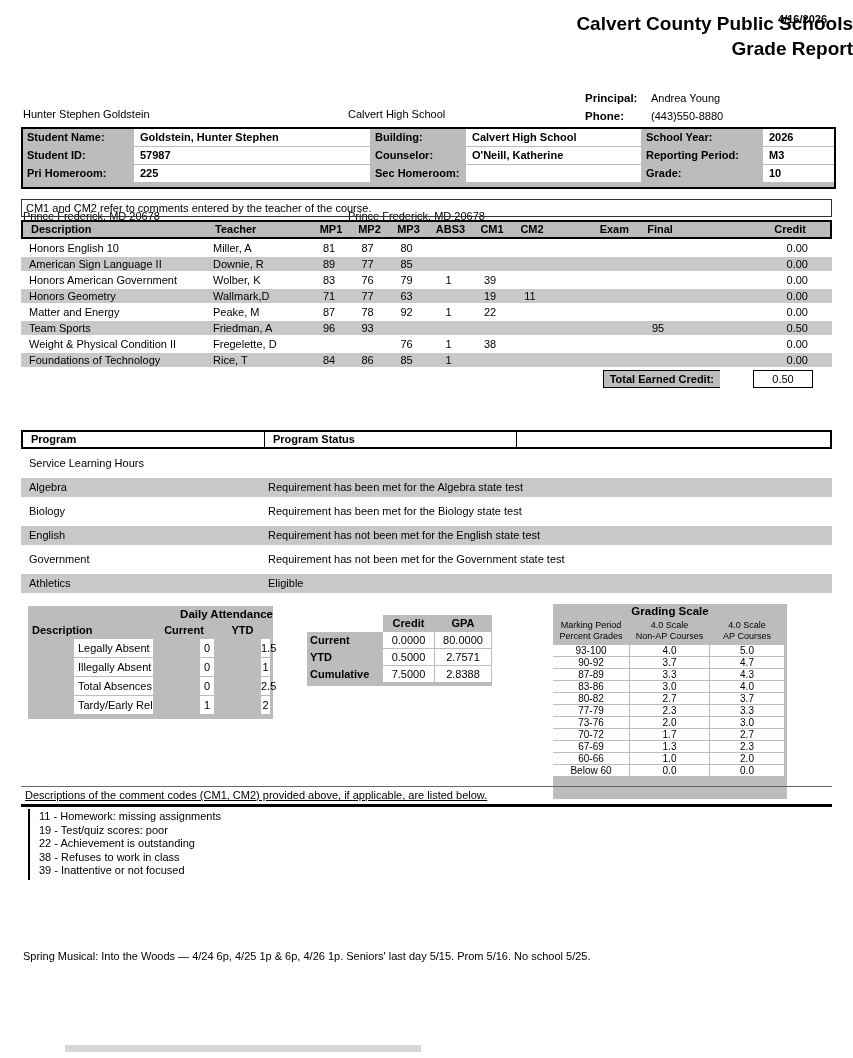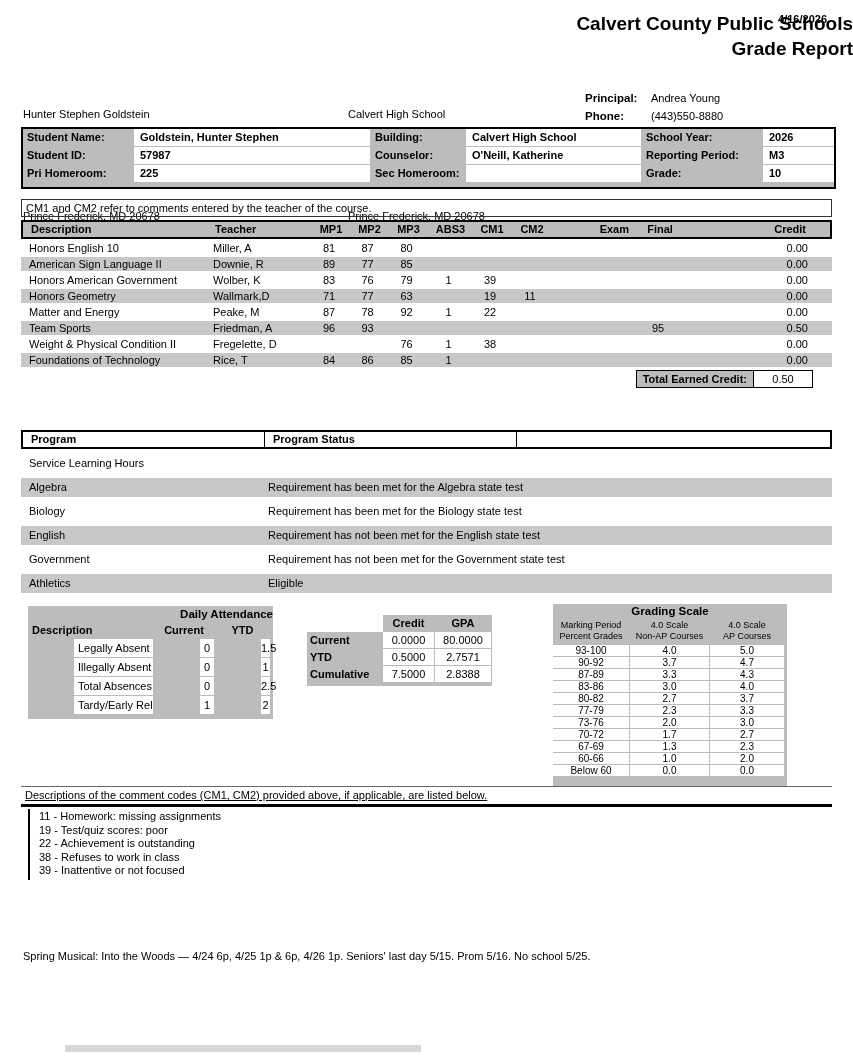--- a/index.html
+++ b/index.html
@@ -33,21 +33,21 @@
   .g-head{background:#bcbcbc;border:2px solid #000;font-weight:bold;font-size:11px;line-height:15px;height:15px;}
   .g-row{font-size:11px;height:14px;line-height:14px;margin-top:2px;margin-bottom:2px;}
   .g-row.alt{background:#c8c8c8;}
   .gc{overflow:hidden;white-space:nowrap;}
   .gc.c0{text-align:left;padding-left:8px;}
   .gc.c1{text-align:left;padding-left:7px;}
   .gc.c2,.gc.c3,.gc.c4,.gc.c5,.gc.c6,.gc.c7{text-align:center;}
   .gc.c8{text-align:right;padding-right:6px;}
   .gc.c9{text-align:center;}
   .gc.c10{text-align:right;padding-right:24px;}
-  .total-row{display:flex;justify-content:flex-end;padding-right:19px;margin-top:3px;}
+  .total-row{display:flex;justify-content:flex-end;padding-right:19px;margin-top:3px;gap:33px;}
   .total-label{background:#bcbcbc;border:1px solid #000;border-right:none;font-weight:bold;
                font-size:11px;padding:1px 6px;line-height:14px;}
   .total-value{background:#fff;border:1px solid #000;width:58px;text-align:center;
                font-size:11px;line-height:14px;padding:1px 0;}
   
   .programs{position:absolute;top:430px;left:21px;width:811px;}
   .p-head{display:grid;grid-template-columns:242px 252px 1fr;border:2px solid #000;
           font-weight:bold;font-size:11px;height:15px;line-height:15px;background:#fff;}
   .p-head .ph{padding-left:8px;border-right:1px solid #000;}
   .p-head .ph:last-child{border-right:none;}
@@ -65,21 +65,21 @@
   .al{text-align:left;padding-left:4px;}
   .ac{text-align:center;}
   
   .gpa{position:absolute;top:615px;left:307px;width:185px;background:#bcbcbc;padding-bottom:4px;}
   .gpa-grid{display:grid;grid-template-columns:75px 51px 56px;gap:1px;}
   .gpa-h{font-weight:bold;font-size:11px;line-height:16px;text-align:center;background:#bcbcbc;}
   .gpa-h.blank{background:#fff;outline:1px solid #fff;}
   .gpa-label{font-weight:bold;font-size:11px;line-height:16px;background:#bcbcbc;padding-left:3px;}
   .gpa-val{background:#fff;font-size:11px;line-height:16px;text-align:center;}
   
-  .scale{position:absolute;top:604px;left:553px;width:234px;background:#bcbcbc;padding-bottom:10px;}
+  .scale{position:absolute;top:604px;left:553px;width:234px;background:#bcbcbc;padding-bottom:23px;}
   .gs-title{font-weight:bold;font-size:11.5px;text-align:center;line-height:15px;}
   .gs-grid{display:grid;grid-template-columns:76px 79px 74px;gap:1px;}
   .gs-h{font-size:9px;line-height:11px;text-align:center;background:#bcbcbc;padding:1px 0 2px;}
   .gs-cell{background:#fff;font-size:10px;line-height:11px;text-align:center;}
   
   .comments{position:absolute;top:786px;left:21px;width:811px;}
   .comments-intro{border-top:1px solid #666;font-size:11px;padding:2px 4px 2px 4px;line-height:13px;text-decoration:underline;}
   .comments-rule{border-top:3px solid #000;}
   .codes{margin:2px 0 0 7px;border-left:2px solid #000;padding:1px 0 2px 9px;width:290px;}
   .code-item{font-size:11px;line-height:13.5px;}

